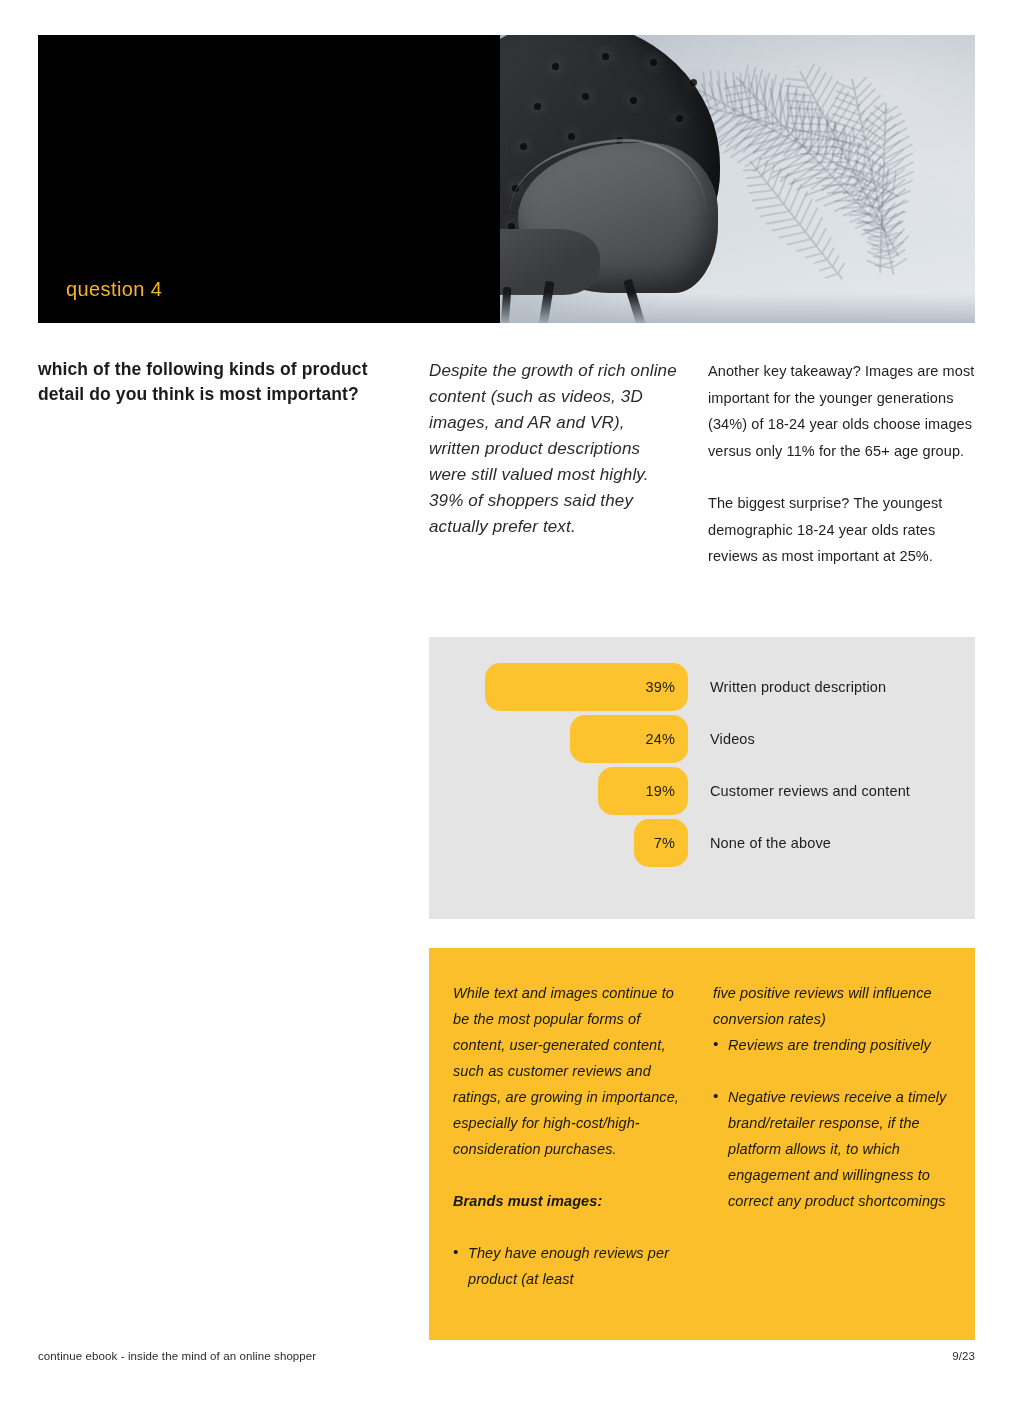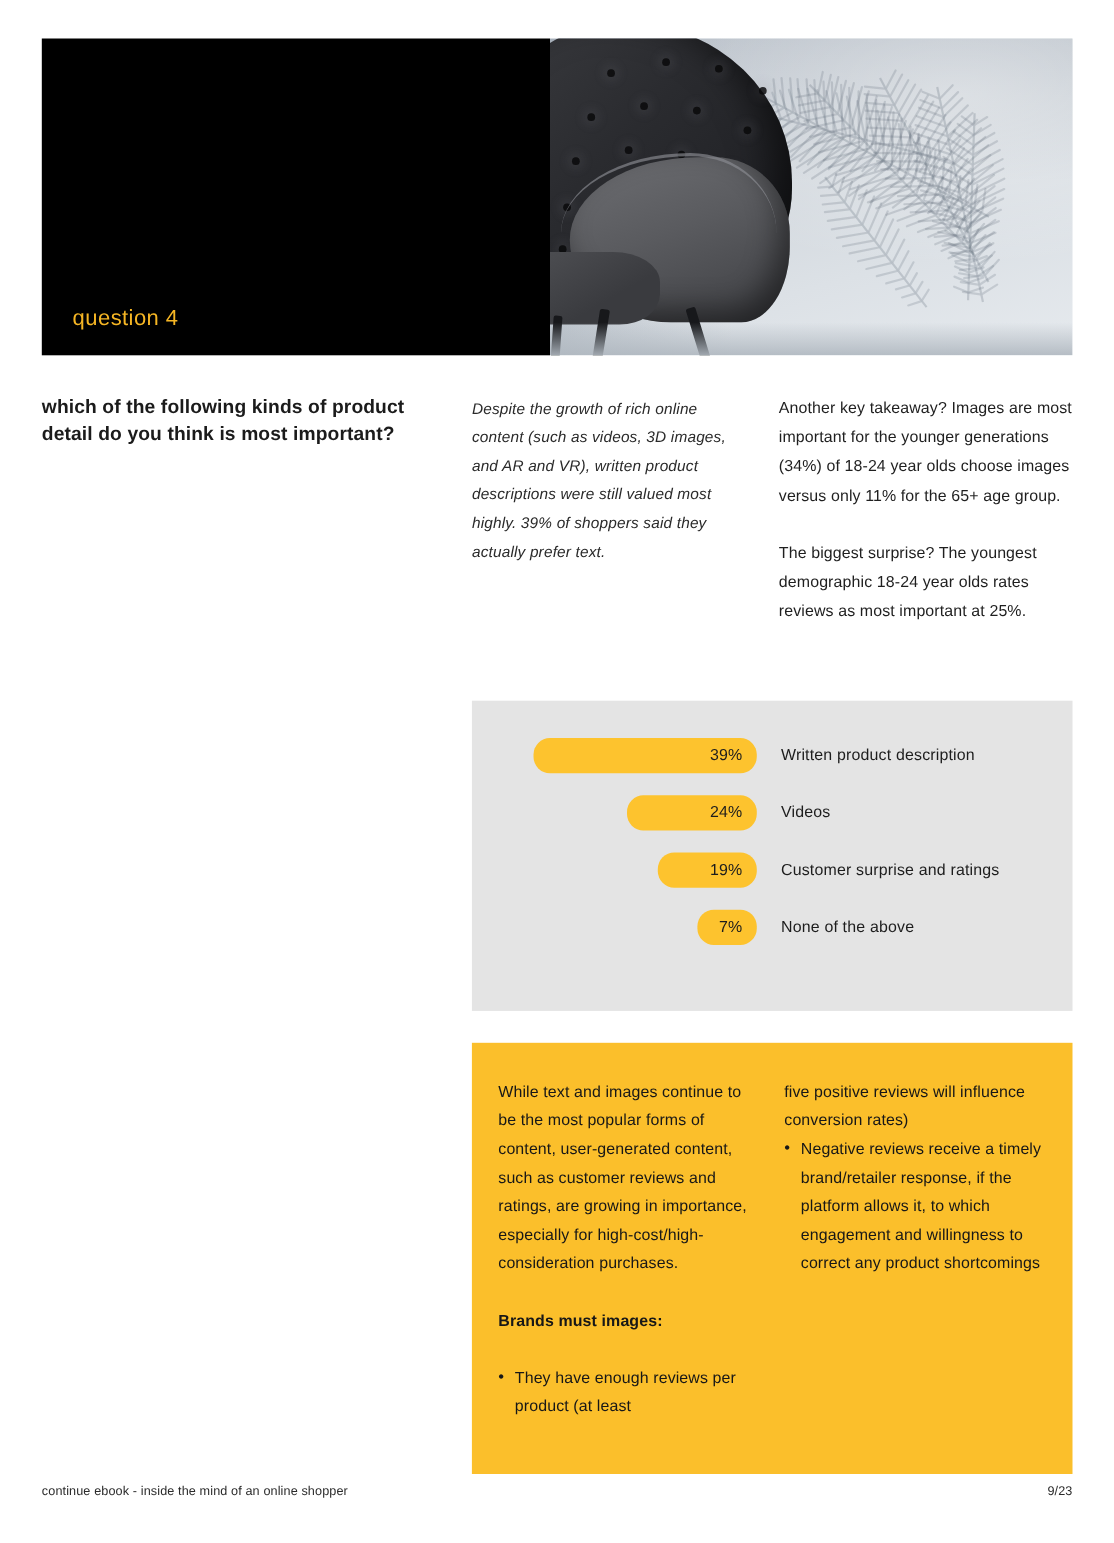--- a/index.html
+++ b/index.html
@@ -171,21 +171,21 @@
     color: #1b1b1b;
     letter-spacing: .1px;
   }
 
   
   .col-italic {
     position: absolute;
     left: 429px;
     top: 358px;
     width: 248px;
-    font-size: 14px;
+    font-size: 17px;
     line-height: 26px;
     font-style: italic;
     color: #2a2a2a;
     letter-spacing: .15px;
   }
   .col-right {
     position: absolute;
     left: 708px;
     top: 358px;
     width: 275px;
@@ -220,21 +220,21 @@
   }
   .bar-track {
     position: relative;
     width: 259px;   
     height: 100%;
     display: flex;
     align-items: center;
     justify-content: flex-end;
   }
   .bar {
-    height: 32px;
+    height: 48px;
     background: #FDC32E;
     border-radius: 15px;
     display: flex;
     align-items: center;
     justify-content: flex-end;
     box-sizing: border-box;
     padding-right: 13px;
   }
   .bar-value {
     font-size: 14.5px;
@@ -267,20 +267,21 @@
     bottom: 10px;
     display: flex;
     gap: 20px;
   }
   .callout-col {
     width: 240px;
     font-size: 14.5px;
     line-height: 26px;
     color: #171717;
     letter-spacing: .1px;
+    font-style: italic;
   }
   .callout-col p { margin: 0; }
   .callout-lead { margin: 0; }
   .callout-strong {
     margin-top: 26px !important;
     font-weight: 700;
   }
   .bullet-list {
     list-style: none;
     margin: 26px 0 0 0;
@@ -712,21 +713,21 @@
             </div>
           </div>
           <span class="bar-label">Videos</span>
         </div>
         <div class="bar-row">
           <div class="bar-track">
             <div class="bar" style="width: 90px; background: rgb(253, 195, 46);">
               <span class="bar-value">19%</span>
             </div>
           </div>
-          <span class="bar-label">Customer surprise and ratings</span>
+          <span class="bar-label">Customer reviews and content</span>
         </div>
         <div class="bar-row">
           <div class="bar-track">
             <div class="bar" style="width: 54px; background: rgb(253, 195, 46);">
               <span class="bar-value">7%</span>
             </div>
           </div>
           <span class="bar-label">None of the above</span>
         </div>
       </div>
@@ -739,20 +740,21 @@
         <p class="callout-lead">While text and images continue to be the most popular forms of content, user-generated content, such as customer reviews and ratings, are growing in importance, especially for high-cost/high-consideration purchases.</p>
         <p class="callout-strong">Brands must images:</p>
         <ul class="bullet-list" id="left-bullets">
             <li>They have enough reviews per product (at least</li>
           </ul>
       </div>
 
       <div class="callout-col right">
         <p class="cont">five positive reviews will influence conversion rates)</p>
         <ul class="bullet-list" id="right-bullets">
+            <li>Reviews are trending positively</li>
             <li>Negative reviews receive a timely brand/retailer response, if the platform allows it, to which engagement and willingness to correct any product shortcomings</li>
           </ul>
       </div>
 
     </div>
   </div>
 
   <div class="footer">
     <span>continue ebook - inside the mind of an online shopper</span>
     <span>9/23</span>

